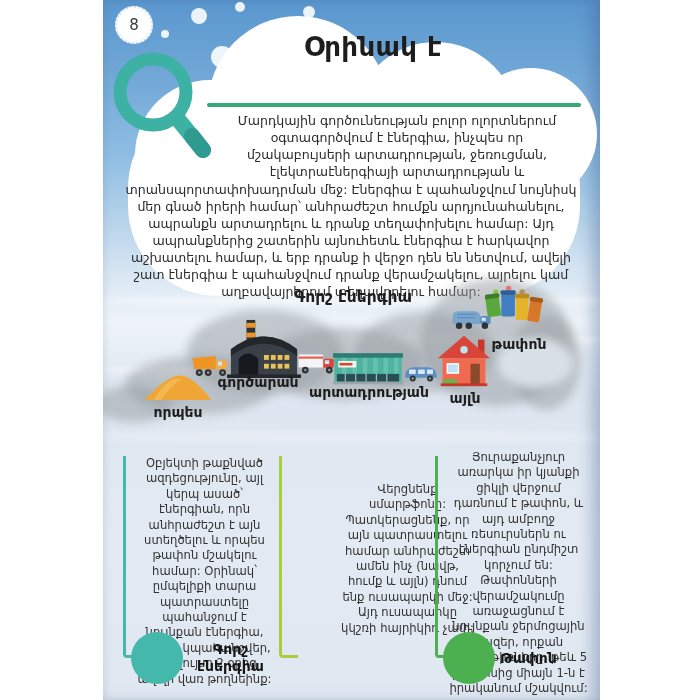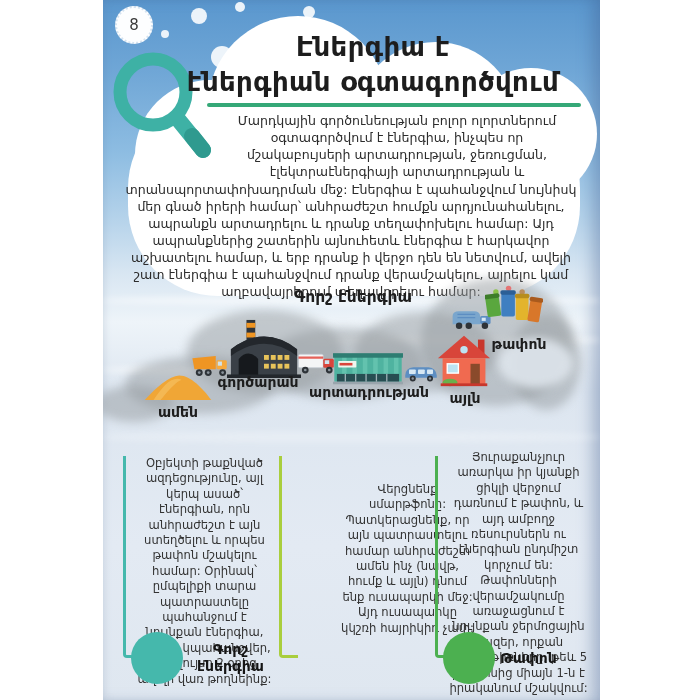--- a/index.html
+++ b/index.html
@@ -95,22 +95,21 @@
 
     <div class="magnifier">
       <svg viewBox="0 0 120 125">
         <circle class="mg" cx="50" cy="46" r="33" fill="none" stroke-width="13"></circle>
         <line class="mg" x1="74" y1="72" x2="100" y2="104" stroke-width="16" stroke-linecap="round"></line>
         <line class="mg-tip" x1="89" y1="90" x2="100" y2="104" stroke-width="16" stroke-linecap="round"></line>
       </svg>
     </div>
 
     <div class="title">
-      <div>Էներգիա է</div>
-      <div>էներգիան օգտագործվում</div>
+      <div>Օրինակ է</div>
     </div>
     <div class="underline"></div>
 
     <div class="intro">Մարդկային գործունեության բոլոր ոլորտներում օգտագործվում է էներգիա, ինչպես որ մշակաբույսերի արտադրության, ջեռուցման, էլեկտրաէներգիայի արտադրության և տրանսպորտափոխադրման մեջ: Էներգիա է պահանջվում նույնիսկ մեր գնած իրերի համար՝ անհրաժեշտ հումքն արդյունահանելու, ապրանքն արտադրելու և դրանք տեղափոխելու համար: Այդ ապրանքներից շատերին այնուհետև էներգիա է հարկավոր աշխատելու համար, և երբ դրանք ի վերջո դեն են նետվում, ավելի շատ էներգիա է պահանջվում դրանք վերամշակելու, այրելու կամ աղբավայրերում տեղավորելու համար:</div>
 
     <div class="illo">
       <div class="puff" style="left:318px;top:0;width:150px;height:128px;"></div>
       <div class="puff" style="left:408px;top:36px;width:70px;height:96px;"></div>
       <div class="puff" style="left:252px;top:34px;width:140px;height:80px;"></div>
       <div class="puff" style="left:160px;top:50px;width:160px;height:72px;"></div>
@@ -120,21 +119,21 @@
       <div class="puff-light" style="left:395px;top:60px;width:75px;height:50px;"></div>
 
       <div class="illo-title">Գորշ էներգիա</div>
 
       <div class="icon" style="left:40px;top:90px;width:70px;">
         <svg viewBox="0 0 120 58">
           <path d="M3 55 C22 34 45 14 62 13 C82 13 103 36 117 55 Z" fill="#f0a636"></path>
           <path d="M30 55 C45 36 58 23 66 20 C58 16 48 19 38 29 C29 39 22 48 18 55 Z" fill="#f6bd5e" opacity="0.75"></path>
         </svg>
       </div>
-      <div class="illo-label" style="left:38px;top:126px;width:74px;">ամեն</div>
+      <div class="illo-label" style="left:38px;top:126px;width:74px;">որպես</div>
 
       <div class="icon" style="left:88px;top:76px;width:44px;">
         <svg viewBox="0 0 64 34">
           <polygon points="2,6 36,3 36,22 5,22" fill="#ef9523"></polygon>
           <rect x="37" y="9" width="15" height="13" rx="2" fill="#f6a93d"></rect>
           <rect x="39" y="11" width="6" height="6" fill="#cfe4ee"></rect>
           <circle cx="12" cy="27" r="5" fill="#2e3338"></circle>
             <circle cx="25" cy="27" r="5" fill="#2e3338"></circle>
             <circle cx="46" cy="27" r="5" fill="#2e3338"></circle>
           <circle cx="12" cy="27" r="2" fill="#8b949c"></circle>

